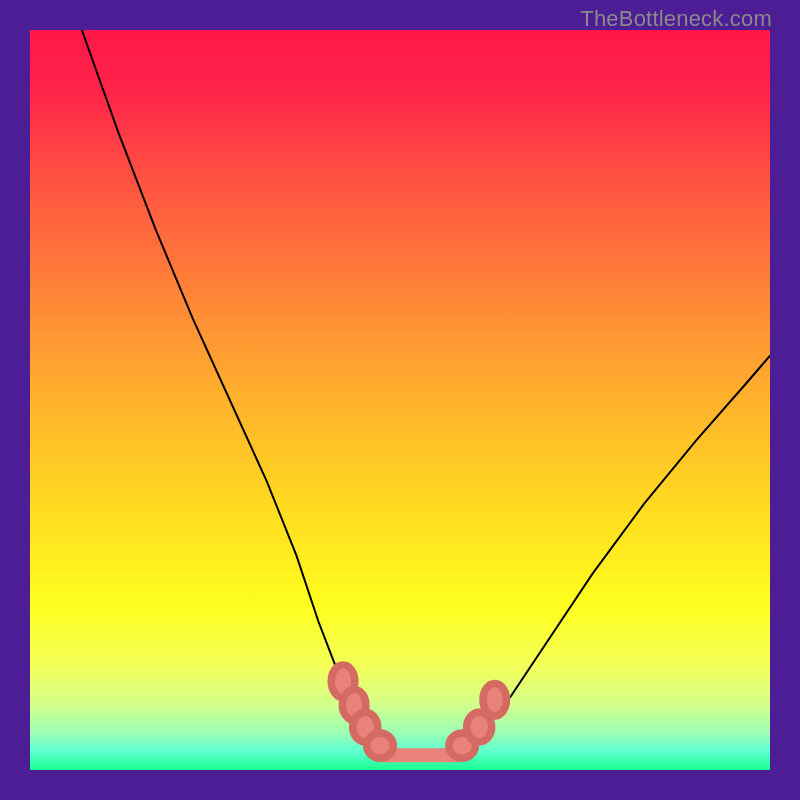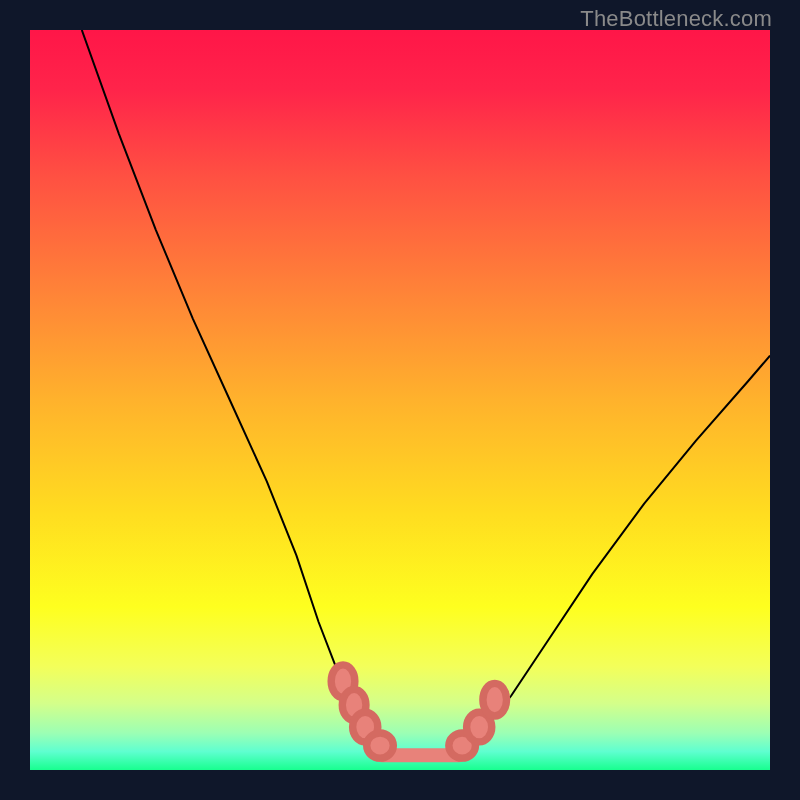--- a/index.html
+++ b/index.html
@@ -8,21 +8,21 @@
     width: 800px;
     height: 800px;
     overflow: hidden;
     background: #000;
     font-family: Arial, Helvetica, sans-serif;
   }
   .frame {
     position: absolute;
     top: 0; left: 0;
     width: 800px; height: 800px;
-    background: #0f172a;
+    background: #4c1d95;
   }
   .plot {
     position: absolute;
     top: 30px;
     left: 30px;
     width: 740px;
     height: 740px;
     overflow: hidden;
   }
   .gradient {

